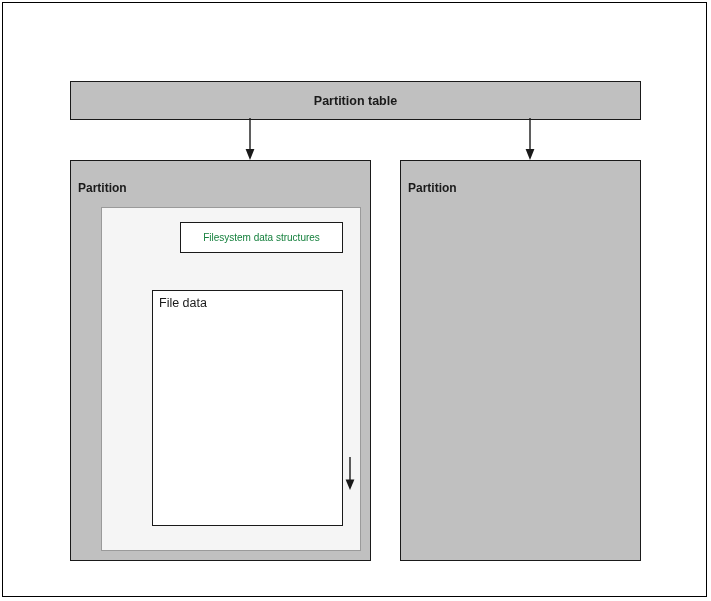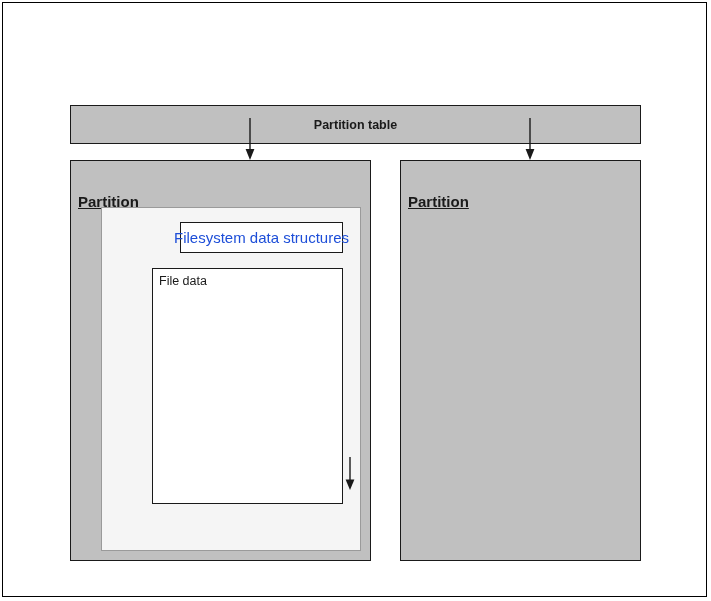--- a/index.html
+++ b/index.html
@@ -45,21 +45,20 @@
     left: 70px;
     top: 81px;
     width: 571px;
     height: 39px;
     background: #c0c0c0;
     border: 1.6px solid #1a1a1a;
     box-sizing: border-box;
     display: flex;
     align-items: center;
     justify-content: center;
-    margin-top: 24px;
   }
   #partition-table .box-label {
     font-size: 12.5px;
     font-weight: bold;
     color: #1a1a1a;
   }
   
   .partition-block {
     position: absolute;
     background: #c0c0c0;
@@ -74,25 +73,24 @@
   }
   #partition-2 {
     left: 400px;
     top: 160px;
     width: 241px;
     height: 401px;
   }
   .partition-block .block-label {
     position: absolute;
     left: 7px;
-    top: 32px;
-    font-size: 15px;
+    top: 20px;
+    font-size: 12px;
     font-weight: bold;
     color: #1a1a1a;
-    text-decoration: underline;
   }
   
   #filesystem-container {
     position: absolute;
     left: 30px;
     top: 46px;
     width: 260px;
     height: 344px;
     background: #f5f5f5;
     border: 1px solid #9a9a9a;
@@ -108,28 +106,28 @@
   #fs-structures-box {
     left: 78px;
     top: 14px;
     width: 163px;
     height: 31px;
     display: flex;
     align-items: center;
     justify-content: center;
   }
   #fs-structures-box .box-text {
-    font-size: 15px;
+    font-size: 10px;
     font-weight: 400;
-    color: #1d4ed8;
+    color: #15803d;
     white-space: nowrap;
   }
   #file-data-box {
     left: 50px;
-    top: 60px;
+    top: 82px;
     width: 191px;
     height: 236px;
   }
   #file-data-box .box-text {
     position: absolute;
     left: 6px;
     top: 5px;
     font-size: 12.5px;
     font-weight: 400;
     color: #1a1a1a;

